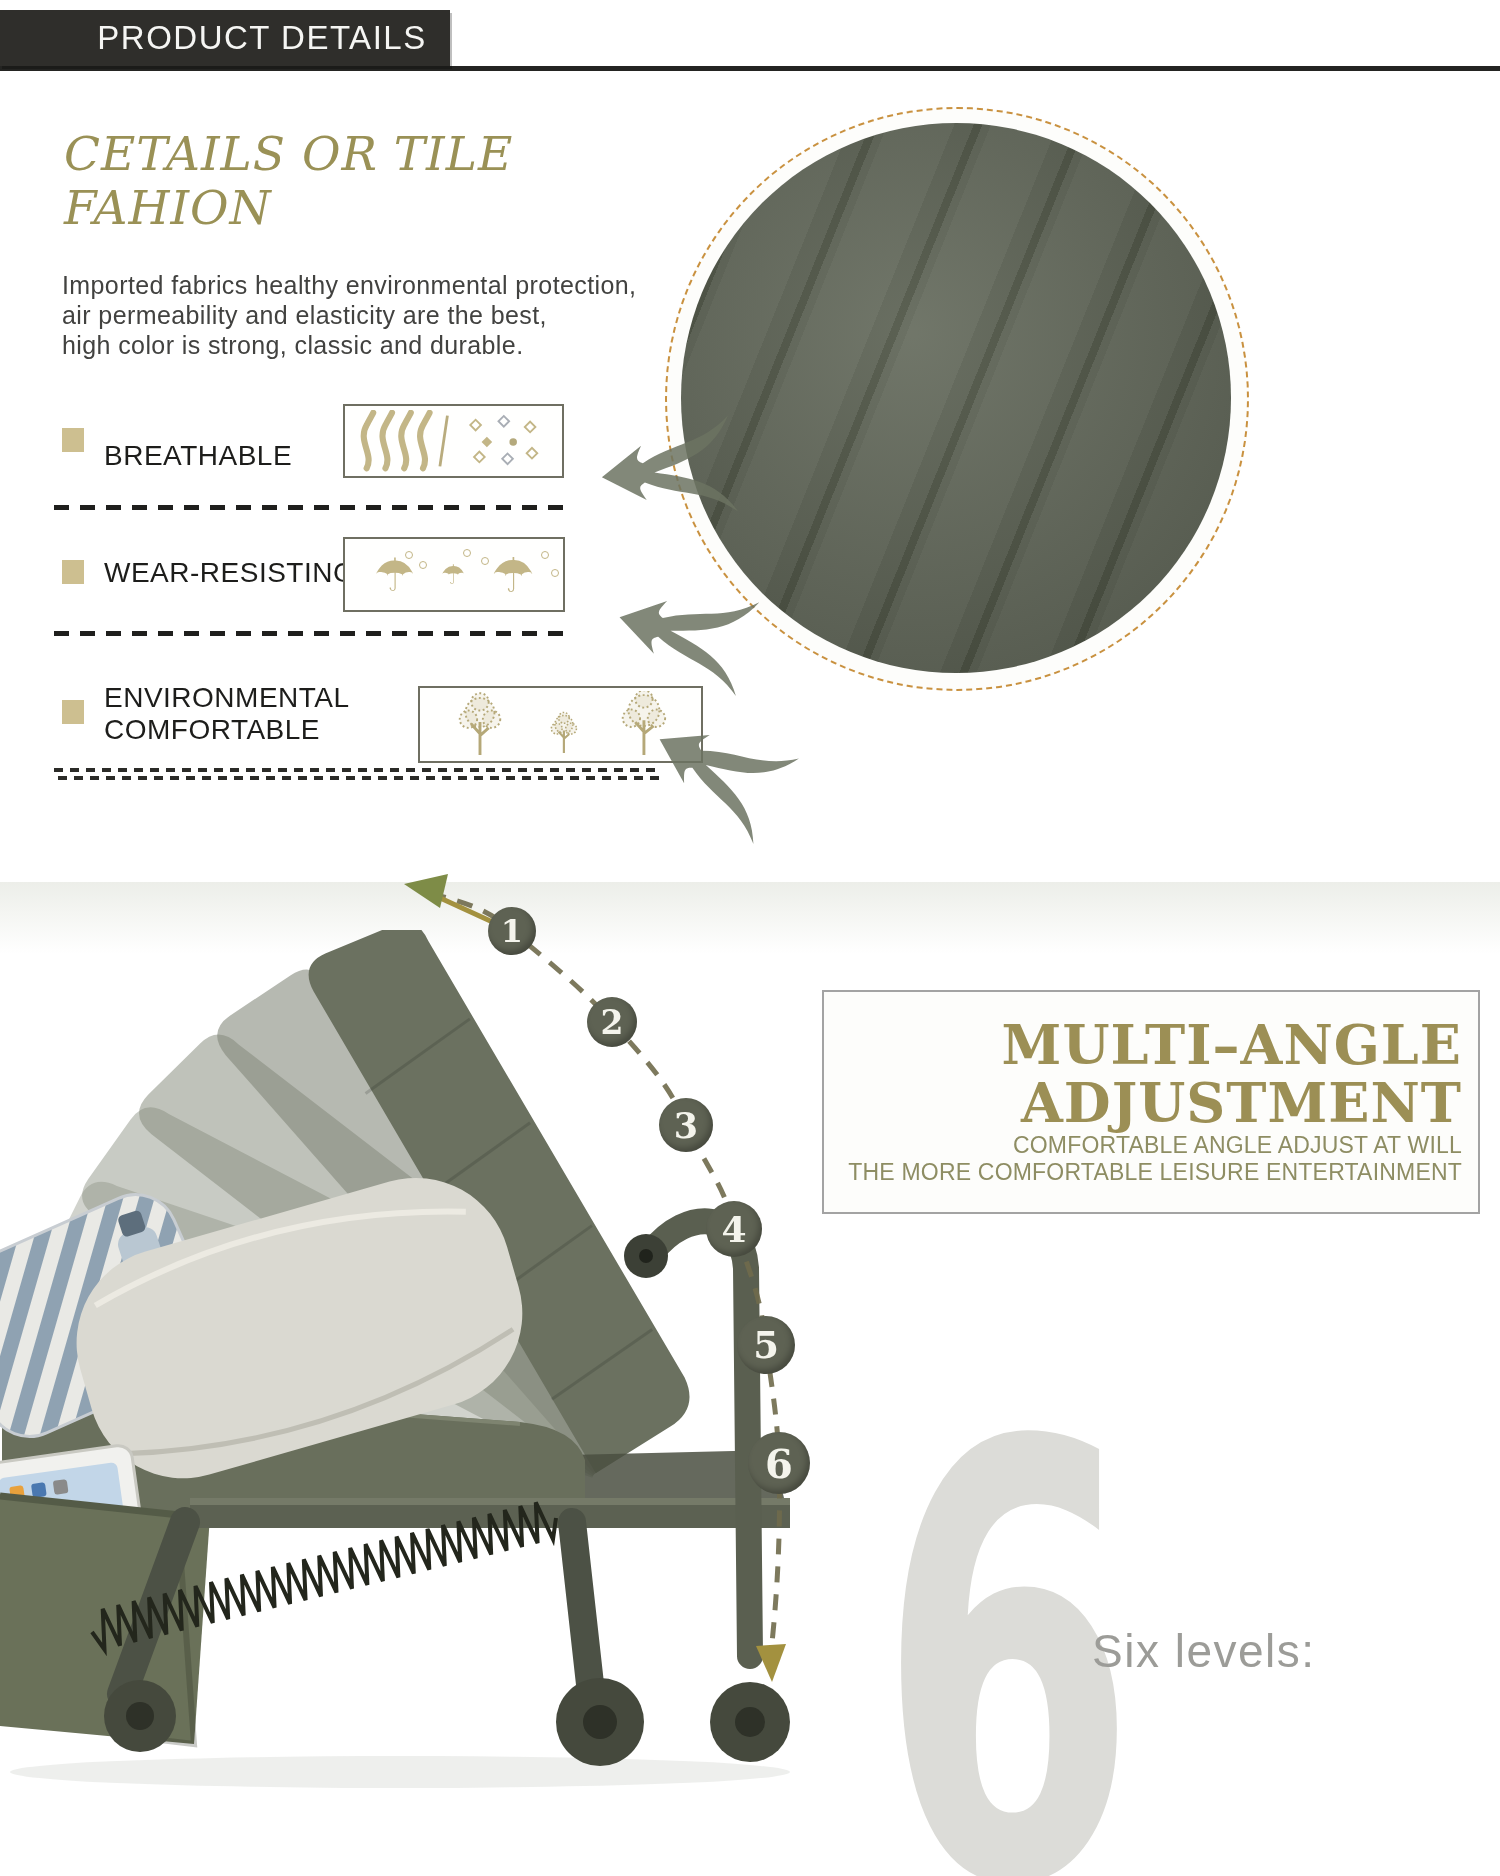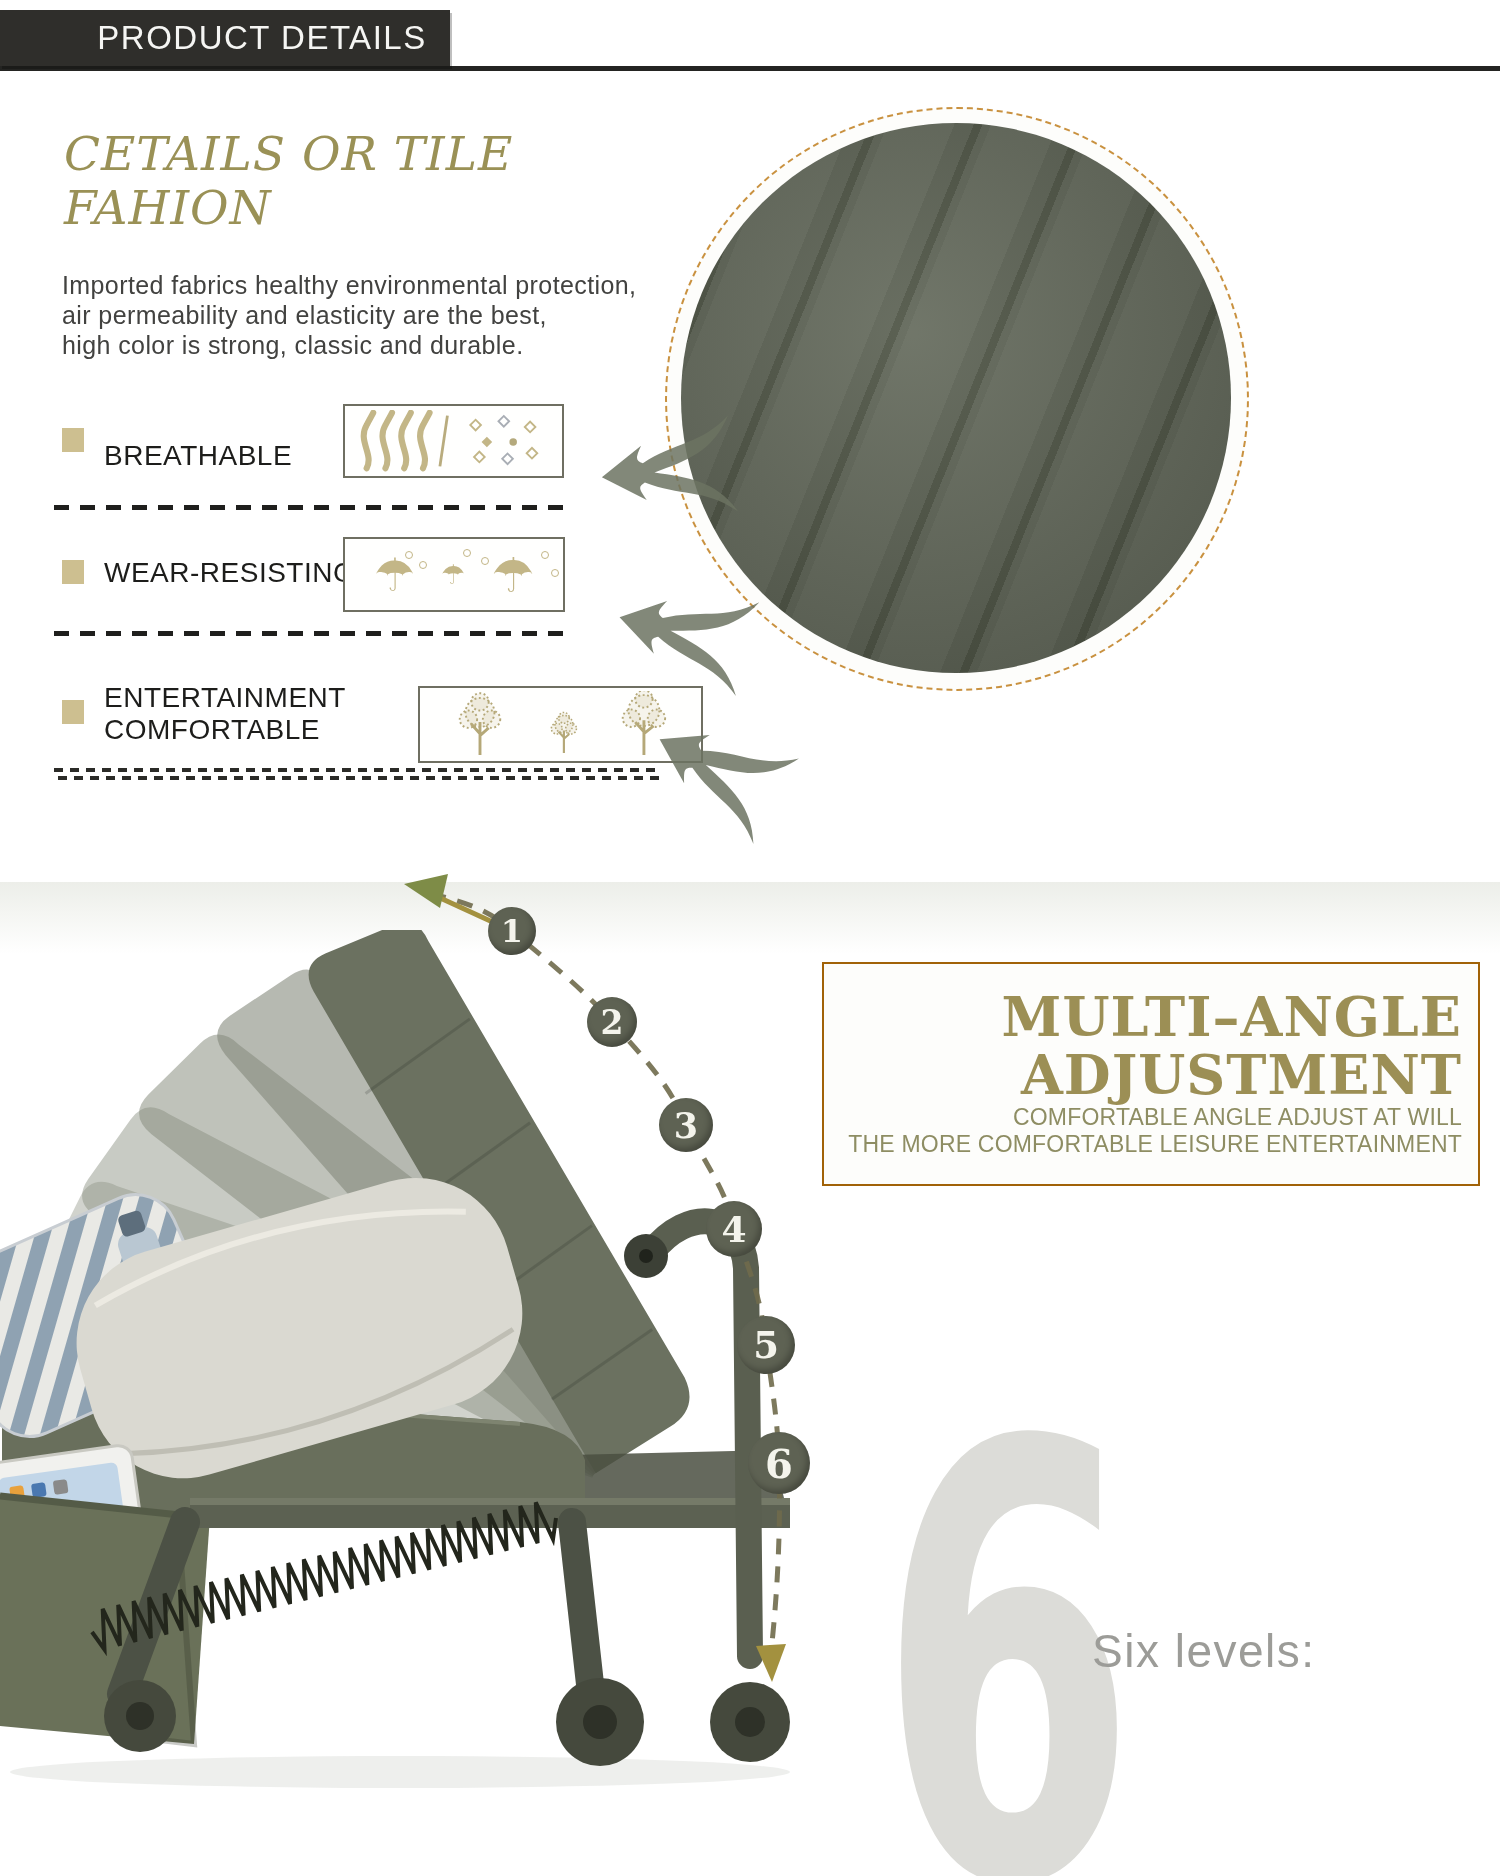--- a/index.html
+++ b/index.html
@@ -31,21 +31,21 @@
   .fabric{border-radius:50%;
      background:
        radial-gradient(circle at 42% 38%, rgba(255,255,255,.07), rgba(0,0,0,.16) 85%),
        repeating-linear-gradient(112deg,#666c5e 0 62px,#5e6456 62px 80px,#4f5546 80px 88px,#606658 88px 96px);}
   
   .umb{font-family:"DejaVu Sans",sans-serif;color:#c3b687;line-height:1;}
   .drop{position:absolute;width:6px;height:6px;border:1.6px solid #c3b687;border-radius:50%;}
   
   .band{left:0;top:882px;width:1500px;height:72px;
         background:linear-gradient(#e9ebe5,rgba(255,255,255,0));opacity:.85;}
-  .madj-box{left:822px;top:962px;width:658px;height:224px;border:2px solid #a16207;
+  .madj-box{left:822px;top:990px;width:658px;height:224px;border:2px solid #a3a3a3;
             background:rgba(253,253,251,.92);box-sizing:border-box;text-align:right;
             padding:24px 16px 0 0;}
   .madj-title{font-family:"DejaVu Serif","Liberation Serif",serif;font-weight:700;
               font-size:54px;line-height:58px;color:#9c8f55;letter-spacing:1px;}
   .madj-sub{font-size:23px;line-height:27px;color:#8e8d63;letter-spacing:.2px;}
   .madj-sub:first-of-type{margin-top:14px;}
   .level-badge{border-radius:50%;background:#5e6253;color:#f4f4ec;display:flex;align-items:center;
                justify-content:center;font-family:"DejaVu Serif","Liberation Serif",serif;
                font-weight:700;box-shadow:inset -3px -4px 6px rgba(0,0,0,.25);}
   .bignum{font-family:"DejaVu Sans","Liberation Sans",sans-serif;font-weight:700;
@@ -104,21 +104,21 @@
     <span class="drop" style="left:60px;top:12px;"></span>
     <span class="drop" style="left:74px;top:22px;"></span>
     <span class="drop" style="left:118px;top:10px;"></span>
     <span class="drop" style="left:136px;top:18px;"></span>
     <span class="drop" style="left:196px;top:12px;"></span>
     <span class="drop" style="left:206px;top:30px;"></span>
   </div>
   <div class="abs dash1" style="left:54px;top:631px;width:512px;"></div>
 
   <div class="abs bullet" style="left:62px;top:700px;"></div>
-  <div class="abs feat-label" style="left:104px;top:682px;">ENTERTAINMENT</div>
+  <div class="abs feat-label" style="left:104px;top:682px;">ENVIRONMENTAL</div>
   <div class="abs feat-label" style="left:104px;top:714px;">COMFORTABLE</div>
   <div class="abs iconbox" style="left:418px;top:686px;width:285px;height:77px;">
     <svg width="270" height="68" viewBox="0 0 280 70">
       <g stroke="#b5a878" fill="rgba(197,184,134,.15)">
         <g transform="translate(56,2)">
           <path d="M0,64 L0,30 M0,42 L-9,32 M0,44 L9,36" stroke-width="3" fill="none"></path>
           <circle cx="0" cy="20" r="15" stroke-dasharray="2 2.6" stroke-width="2"></circle>
           <circle cx="-12" cy="27" r="9" stroke-dasharray="2 2.6" stroke-width="2"></circle>
           <circle cx="12" cy="27" r="9" stroke-dasharray="2 2.6" stroke-width="2"></circle>
           <circle cx="0" cy="9" r="9" stroke-dasharray="2 2.6" stroke-width="2"></circle>

